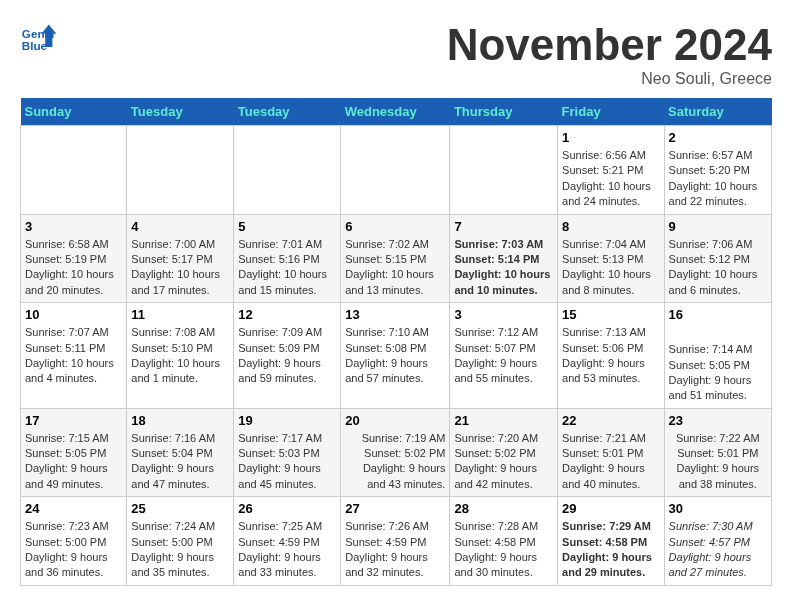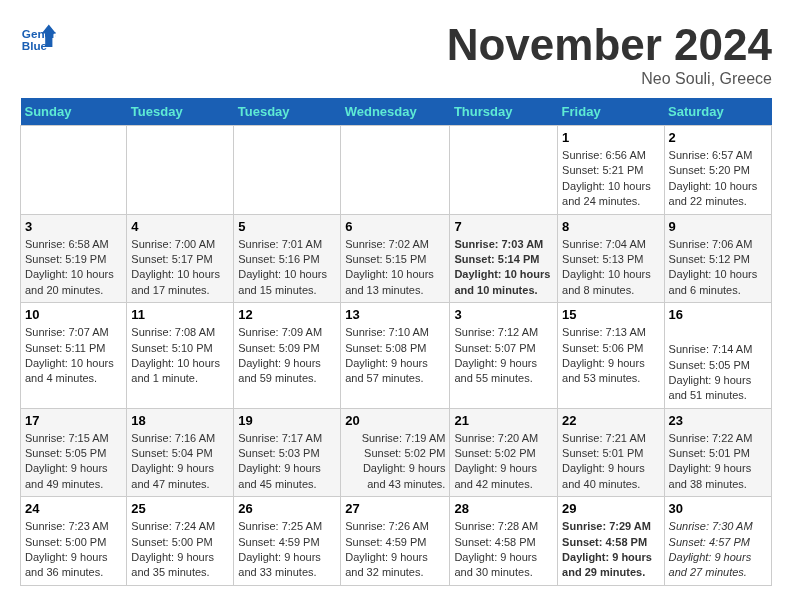--- a/index.html
+++ b/index.html
@@ -243,21 +243,21 @@
 Daylight: 9 hours and 42 minutes.</div>
         </td>
         <td>
           <div class="day-number">22</div>
           <div class="day-info" style="white-space: pre-line;">Sunrise: 7:21 AM
 Sunset: 5:01 PM
 Daylight: 9 hours and 40 minutes.</div>
         </td>
         <td>
           <div class="day-number">23</div>
-          <div class="day-info" style="white-space: pre-line;">Sunrise: 7:22 AM
+          <div class="day-info" style="white-space: pre-line; text-align: center;">Sunrise: 7:22 AM
 Sunset: 5:01 PM
 Daylight: 9 hours and 38 minutes.</div>
         </td>
       </tr>
       <tr>
         <td>
           <div class="day-number">24</div>
           <div class="day-info" style="white-space: pre-line;">Sunrise: 7:23 AM
 Sunset: 5:00 PM
 Daylight: 9 hours and 36 minutes.</div>

